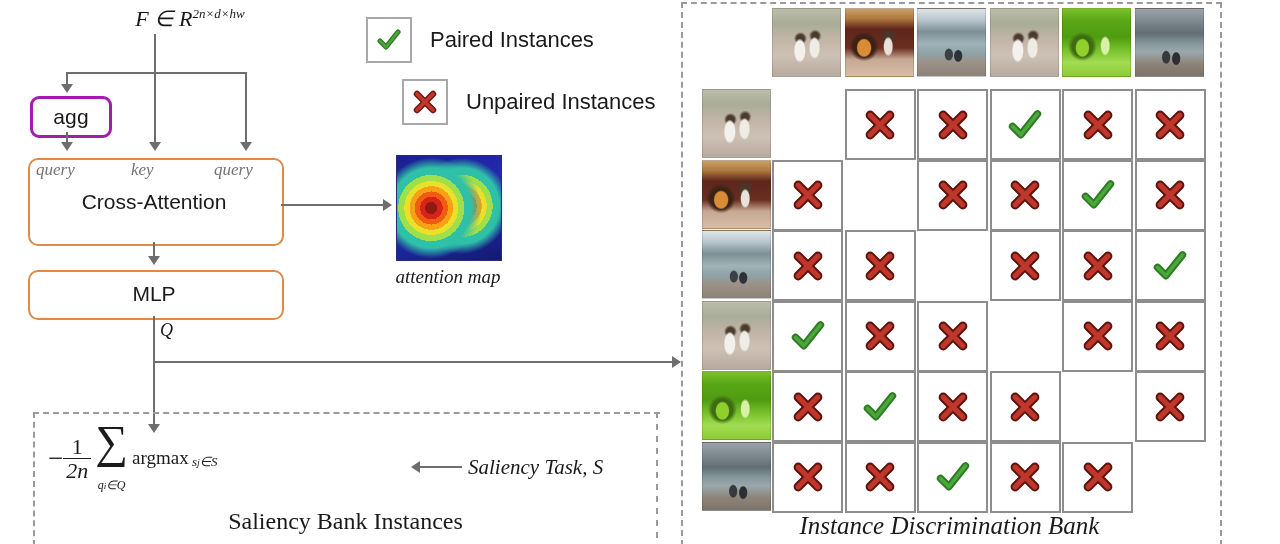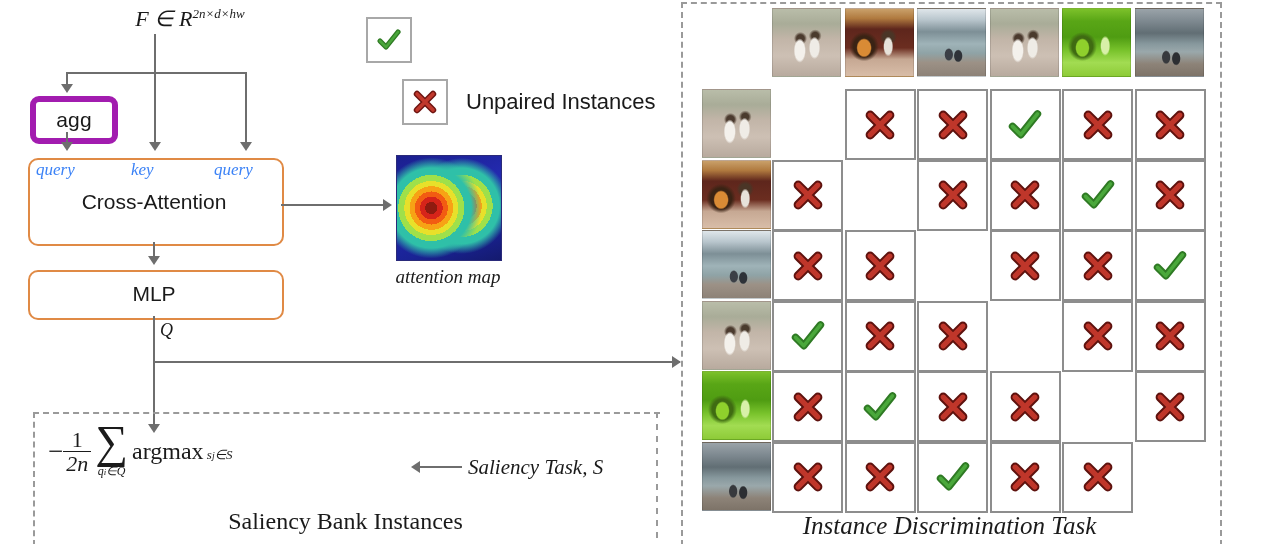--- a/index.html
+++ b/index.html
@@ -32,37 +32,37 @@
     border-top:6px solid transparent;border-bottom:6px solid transparent;
     border-left:9px solid #6e6e6e;
   }
   .ah-left{
     border-top:6px solid transparent;border-bottom:6px solid transparent;
     border-right:9px solid #6e6e6e;
   }
 
   #agg-box{
     left:30px;top:96px;width:76px;height:36px;
-    border:6px solid #a21caf;border-radius:9px;background:#fff;
+    border:3px solid #a21caf;border-radius:9px;background:#fff;
     display:flex;align-items:center;justify-content:center;
     font-size:21px;letter-spacing:.2px;
   }
 
   #crossattn-box{
     left:28px;top:158px;width:252px;height:84px;
     border:2.5px solid #e08a45;border-radius:10px;background:#fff;
   }
   #crossattn-label{
     left:28px;top:190px;width:252px;text-align:center;
     font-size:21px;
   }
   .qkv{
     position:absolute;top:160px;
     font-family:"Liberation Serif",serif;font-style:italic;font-size:17px;
-    color:#3b82f6;
+    color:#737373;
   }
   #qkv-query{left:36px;}
   #qkv-key{left:131px;}
   #qkv-value{left:214px;}
 
   #mlp-box{
     left:28px;top:270px;width:252px;height:46px;
     border:2.5px solid #e08a45;border-radius:10px;background:#fff;
   }
   #mlp-label{
@@ -244,20 +244,21 @@
 <div class="arrowhead ah-right" style="left:672px;top:356px;"></div>
 <div class="abs" id="q-label">Q</div>
 
 <div class="abs legend-row" id="legend-paired">
   <span class="legend-chip">
     <svg class="gly" width="26" height="26" viewBox="0 0 26 26" aria-hidden="true">
       <path d="M4 14 L10 20 L22 5" fill="none" stroke="#2f7a24" stroke-width="5.2" stroke-linecap="round" stroke-linejoin="round"></path>
       <path d="M4 14 L10 20 L22 5" fill="none" stroke="#49a53a" stroke-width="2.6" stroke-linecap="round" stroke-linejoin="round"></path>
     </svg>
   </span>
+  <span class="legend-text">Paired Instances</span>
 </div>
 
 <div class="abs legend-row" id="legend-unpaired">
   <span class="legend-chip">
     <svg class="gly" width="26" height="26" viewBox="0 0 26 26" aria-hidden="true">
       <path d="M5 5 L21 21 M21 5 L5 21" fill="none" stroke="#6e1410" stroke-width="6.4" stroke-linecap="round"></path>
       <path d="M5 5 L21 21 M21 5 L5 21" fill="none" stroke="#c0382c" stroke-width="3.6" stroke-linecap="round"></path>
     </svg>
   </span>
   <span class="legend-text">Unpaired Instances</span>
@@ -265,36 +266,36 @@
 
 <div class="abs" id="saliency-box"></div>
 <div class="abs" id="saliency-box-right"></div>
 
 <div class="abs" id="saliency-formula">
   <span style="font-size:27px;vertical-align:middle;">−</span><span class="frac" style="font-size:22px;">
     <span class="num">1</span>
     <span class="den mathit">2n</span>
   </span><span style="display:inline-block;vertical-align:middle;text-align:center;margin:0 4px;">
     <span class="sigma">∑</span>
-    <span style="display:block;font-size:12px;margin-top:3px;">
+    <span style="display:block;font-size:12px;margin-top:17px;">
       <span class="mathit">q</span><span class="mathit" style="font-size:9px;">i</span><span class="mathit">∈Q</span>
     </span>
-  </span><span style="font-size:24px;vertical-align:middle;">argmax</span><span style="font-size:13px;vertical-align:middle;position:relative;top:4px;">
+  </span><span style="font-size:19px;vertical-align:middle;">argmax</span><span style="font-size:13px;vertical-align:middle;position:relative;top:4px;">
     <span class="mathit">s</span><span class="mathit" style="font-size:10px;">j</span><span class="mathit">∈S</span>
   </span>
 </div>
 
 <div class="abs line hline" style="left:420px;top:466px;width:42px;"></div>
 <div class="arrowhead ah-left" style="left:411px;top:461px;"></div>
 <div class="abs" id="saliency-bank-text">Saliency Task, S</div>
 
 <div class="abs" id="saliency-caption">Saliency Bank Instances</div>
 
 <div class="abs" id="matrix-panel"></div>
-<div class="abs" id="matrix-caption">Instance Discrimination Task</div>
+<div class="abs" id="matrix-caption">Instance Discrimination Bank</div>
 
 <div id="matrix-mount">
     <div class="thumb th-dogs" style="left:772px;top:8px;"></div>
     <div class="thumb th-guitar-red" style="left:844.5px;top:8px;"></div>
     <div class="thumb th-lake" style="left:917px;top:8px;"></div>
     <div class="thumb th-dogs" style="left:989.5px;top:8px;"></div>
     <div class="thumb th-green" style="left:1062px;top:8px;"></div>
     <div class="thumb th-lake-dark" style="left:1134.5px;top:8px;"></div>
     <div class="thumb th-dogs" style="left:702px;top:89px;"></div>
     <div class="thumb th-guitar-red" style="left:702px;top:159.5px;"></div>

